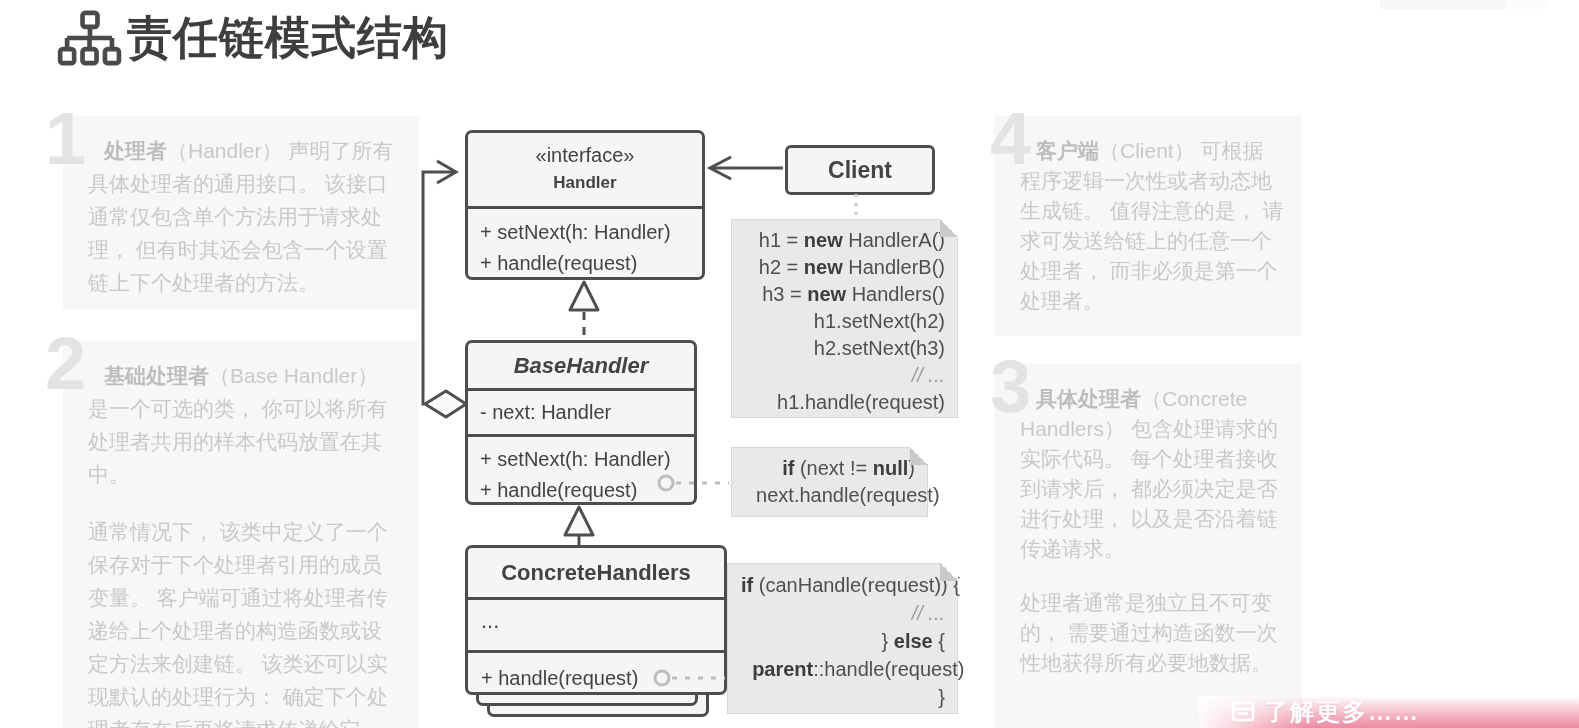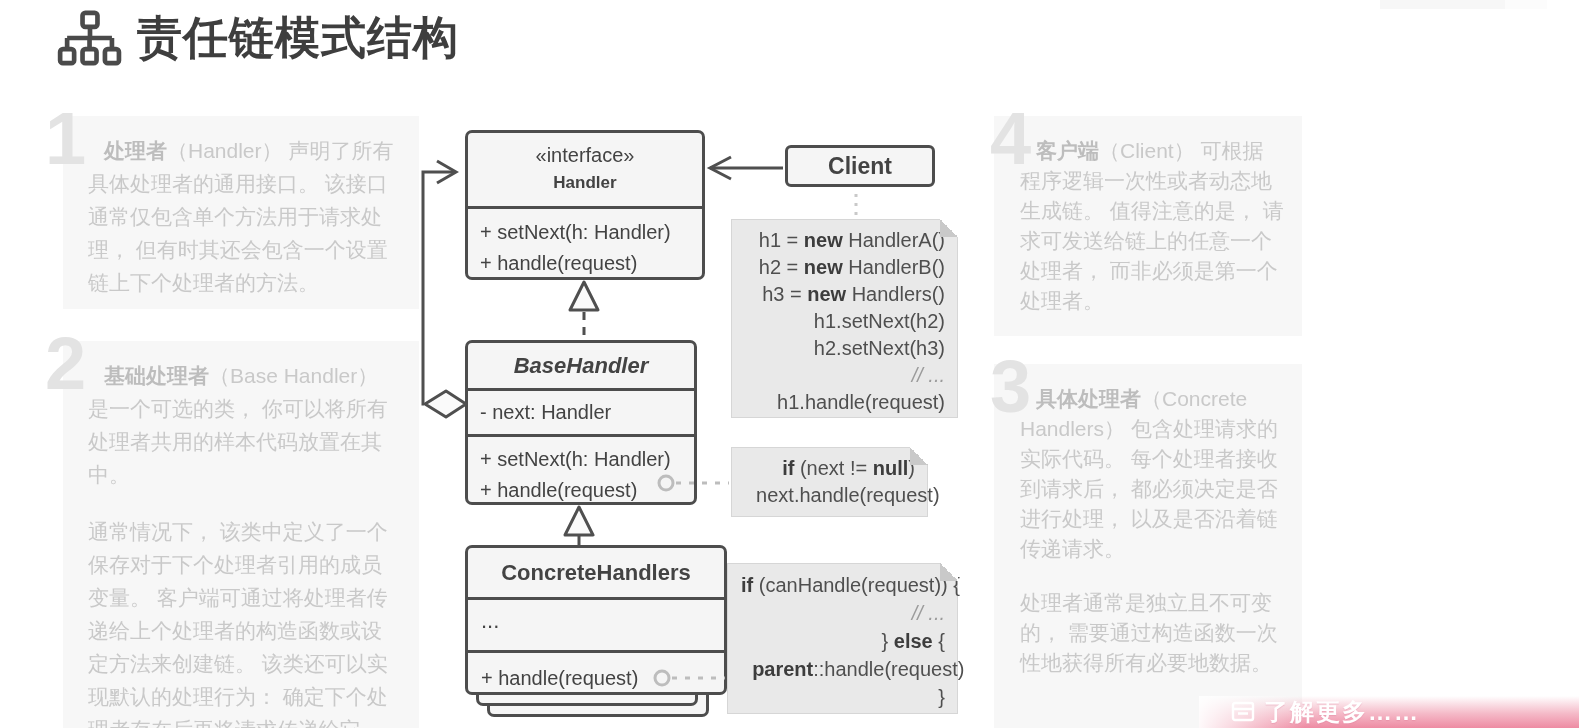--- a/index.html
+++ b/index.html
@@ -1,21 +1,21 @@
 <!DOCTYPE html>
 <html><head>
 <meta charset="utf-8">
 <style>
   * { margin:0; padding:0; box-sizing:border-box; }
   html,body { background:#ffffff; }
   body { font-family:"Liberation Sans","DejaVu Sans",sans-serif; }
   #stage { position:relative; width:1579px; height:728px; background:#fff; overflow:hidden; }
 
   
-  #title-row { position:absolute; left:57px; top:8px; display:flex; align-items:center; gap:14px; }
+  #title-row { position:absolute; left:57px; top:8px; display:flex; align-items:center; gap:4px; }
   #title-icon { width:66px; height:56px; }
   #page-title { font-size:45px; font-weight:800; color:#3e3e3e; letter-spacing:1px; white-space:nowrap; }
 
   
   .top-strip { position:absolute; top:0; height:9px; }
 
   
   .panel { position:absolute; background:#f7f7f7; }
   .panel .num { position:absolute; top:-14px; left:-18px; font-size:74px; font-weight:700; color:#e3e3e3; line-height:1; }
   .panel.right .num { left:-4px; }
@@ -45,21 +45,21 @@
 
   .stackbox { position:absolute; background:#f5f5f5; border:3px solid #4d4d4d; border-radius:7px; }
   #concrete-back2 { left:487px; top:567px; width:222px; height:150px; z-index:6; }
   #concrete-back1 { left:476px; top:556px; width:222px; height:150px; z-index:7; }
   #concrete-box  { left:465px; top:545px; width:262px; height:150px; z-index:12; }
   #concrete-box .hdr { text-align:center; padding:10px 0 9px; }
   #concrete-box .cls-name { font-size:22px; }
   #concrete-box .fieldrow { padding:6px 13px 14px; font-size:22px; line-height:30px; }
   #concrete-box .members { padding:10px 13px; }
 
-  #client-box { left:785px; top:145px; width:150px; height:42px; border-radius:6px;
+  #client-box { left:785px; top:145px; width:150px; height:50px; border-radius:6px;
                 display:flex; align-items:center; justify-content:center;
                 font-size:23px; font-weight:700;text-align:center; }
 
   
   .note { position:absolute; background:#e9e9e9; border:1px solid #d6d6d6; z-index:3;
           font-size:20px; color:#4f4f4f; }
   .note .fold { position:absolute; top:-1px; right:-1px; width:18px; height:18px;
                 background:linear-gradient(225deg, #ffffff 50%, #c9c9c9 50%); }
   .code-lines { padding:7px 12px 0 13px;text-align:right; }
   .code-line { white-space:pre; line-height:27px; }

